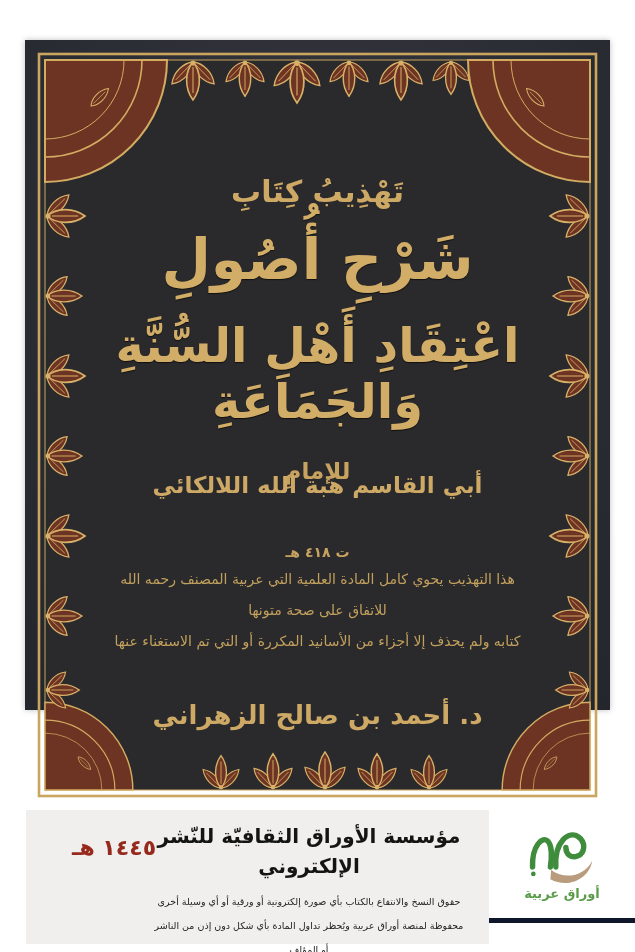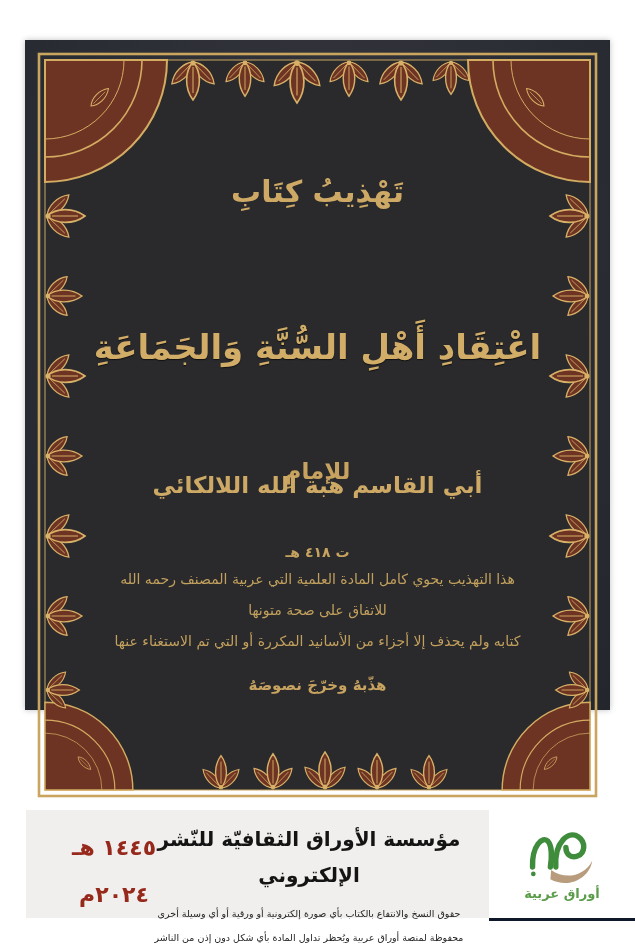--- a/index.html
+++ b/index.html
@@ -19,44 +19,44 @@
   .cover svg.orn{position:absolute;inset:0;}
   .goldline{fill:none;stroke:#c9a55f;}
   .fanfill{fill:#6e3423;stroke:#d3ac62;stroke-width:2;}
   .fanarc{fill:none;stroke:#d3ac62;}
   .leafP{fill:#6e3423;stroke:#d8b168;stroke-width:1.6;}
   .vein{stroke:#d8b168;stroke-width:1;fill:none;}
 
   .ctext{position:absolute;left:50px;right:50px;text-align:center;color:#c7a35f;direction:rtl;}
   .t-series{top:134px;font-size:30px;font-weight:bold;letter-spacing:1px;color:#cda965;}
   .t-main1 {top:186px;font-size:57px;font-weight:bold;color:#d2ad68;text-shadow:0 1px 1px rgba(0,0,0,.6);}
-  .t-main2 {top:287px;font-size:34px;font-weight:bold;color:#d2ad68;text-shadow:0 1px 1px rgba(0,0,0,.6);}
+  .t-main2 {top:277px;font-size:48px;font-weight:bold;color:#d2ad68;text-shadow:0 1px 1px rgba(0,0,0,.6);}
   .t-byline{top:418px;font-size:23px;font-weight:bold;}
   .t-author{top:432px;font-size:23px;font-weight:bold;color:#cda965;}
   .t-death {top:504px;font-size:14px;font-weight:bold;}
   .t-desc  {top:524px;font-size:14px;line-height:31px;color:#c2a05d;}
   .t-edlbl {top:636px;font-size:15px;font-weight:bold;}
   .t-edname{top:660px;font-size:26px;font-weight:bold;color:#cda965;}
   .t-edtit {top:700px;font-size:11px;font-weight:bold;}
 
   
   .banner{
-    position:absolute;left:26px;top:810px;width:463px;height:108px;
+    position:absolute;left:26px;top:810px;width:463px;height:134px;
     background:#f1efed;direction:rtl;
   }
   .pub-col{position:absolute;right:24px;top:11px;width:312px;text-align:center;}
-  .pub-name{font-size:20px;font-weight:800;color:#141414;line-height:36px;margin-bottom:9px;}
+  .pub-name{font-size:20px;font-weight:800;color:#141414;line-height:30px;margin-bottom:9px;}
   .pub-rights{font-size:9.5px;font-weight:400;color:#1d1d1d;line-height:24px;}
   .dates{
     position:absolute;left:30px;top:14px;width:116px;text-align:center;
     color:#97291c;font-size:22px;font-weight:700;line-height:47px;direction:rtl;
   }
   .logobox{
     position:absolute;left:489px;top:810px;width:146px;height:108px;
-    background:#ffffff;border-bottom:3px solid #0f172a;text-align:center;
+    background:#ffffff;border-bottom:5px solid #0f172a;text-align:center;
   }
   .logobox svg{display:block;margin:12px auto 2px auto;}
   .logo-text{font-size:13px;font-weight:700;color:#5a9c49;direction:rtl;}
 </style>
 </head>
 <body>
 
 <div class="page">
 
   <div class="cover">
@@ -131,38 +131,38 @@
         <use href="#cluster" transform="translate(563,256) rotate(90) scale(0.92)"></use>
         <use href="#cluster" transform="translate(563,336) rotate(90)"></use>
         <use href="#cluster" transform="translate(563,416) rotate(90) scale(0.92)"></use>
         <use href="#cluster" transform="translate(563,496) rotate(90)"></use>
         <use href="#cluster" transform="translate(563,576) rotate(90) scale(0.92)"></use>
         <use href="#cluster" transform="translate(563,650) rotate(90) scale(0.85)"></use>
       </g>
     </svg>
 
     <div class="ctext t-series">تَهْذِيبُ كِتَابِ</div>
+    <div class="ctext t-main1">شَرْحِ أُصُولِ</div>
     <div class="ctext t-main2">اعْتِقَادِ أَهْلِ السُّنَّةِ وَالجَمَاعَةِ</div>
     <div class="ctext t-byline">للإمامِ</div>
     <div class="ctext t-author">أبي القاسم هبة الله اللالكائي</div>
     <div class="ctext t-death">ت ٤١٨ هـ</div>
 
     <div class="ctext t-desc">
       <div>هذا التهذيب يحوي كامل المادة العلمية التي عربية المصنف رحمه الله</div>
       <div>للاتفاق على صحة متونها</div>
       <div>كتابه ولم يحذف إلا أجزاء من الأسانيد المكررة أو التي تم الاستغناء عنها</div>
     </div>
 
-    <div class="ctext t-edlbl">هذّبهُ وخرّجَ نصوصَهُ</div>
+    <div class="ctext t-edname">د. أحمد بن صالح الزهراني</div>
   </div>
 
   <div class="banner">
     <div class="dates">
       <div>١٤٤٥ هـ</div>
-      <div>٢٠٢٤م</div>
     </div>
     <div class="pub-col">
       <div class="pub-name">مؤسسة الأوراق الثقافيّة للنّشر الإلكتروني</div>
       <div class="pub-rights">حقوق النسخ والانتفاع بالكتاب بأي صورة إلكترونية أو ورقية أو أي وسيلة أخرى</div>
       <div class="pub-rights">محفوظة لمنصة أوراق عربية ويُحظر تداول المادة بأي شكل دون إذن من الناشر أو المؤلف</div>
     </div>
   </div>
 
   <div class="logobox">
     <svg width="78" height="62" viewBox="0 0 100 80">

